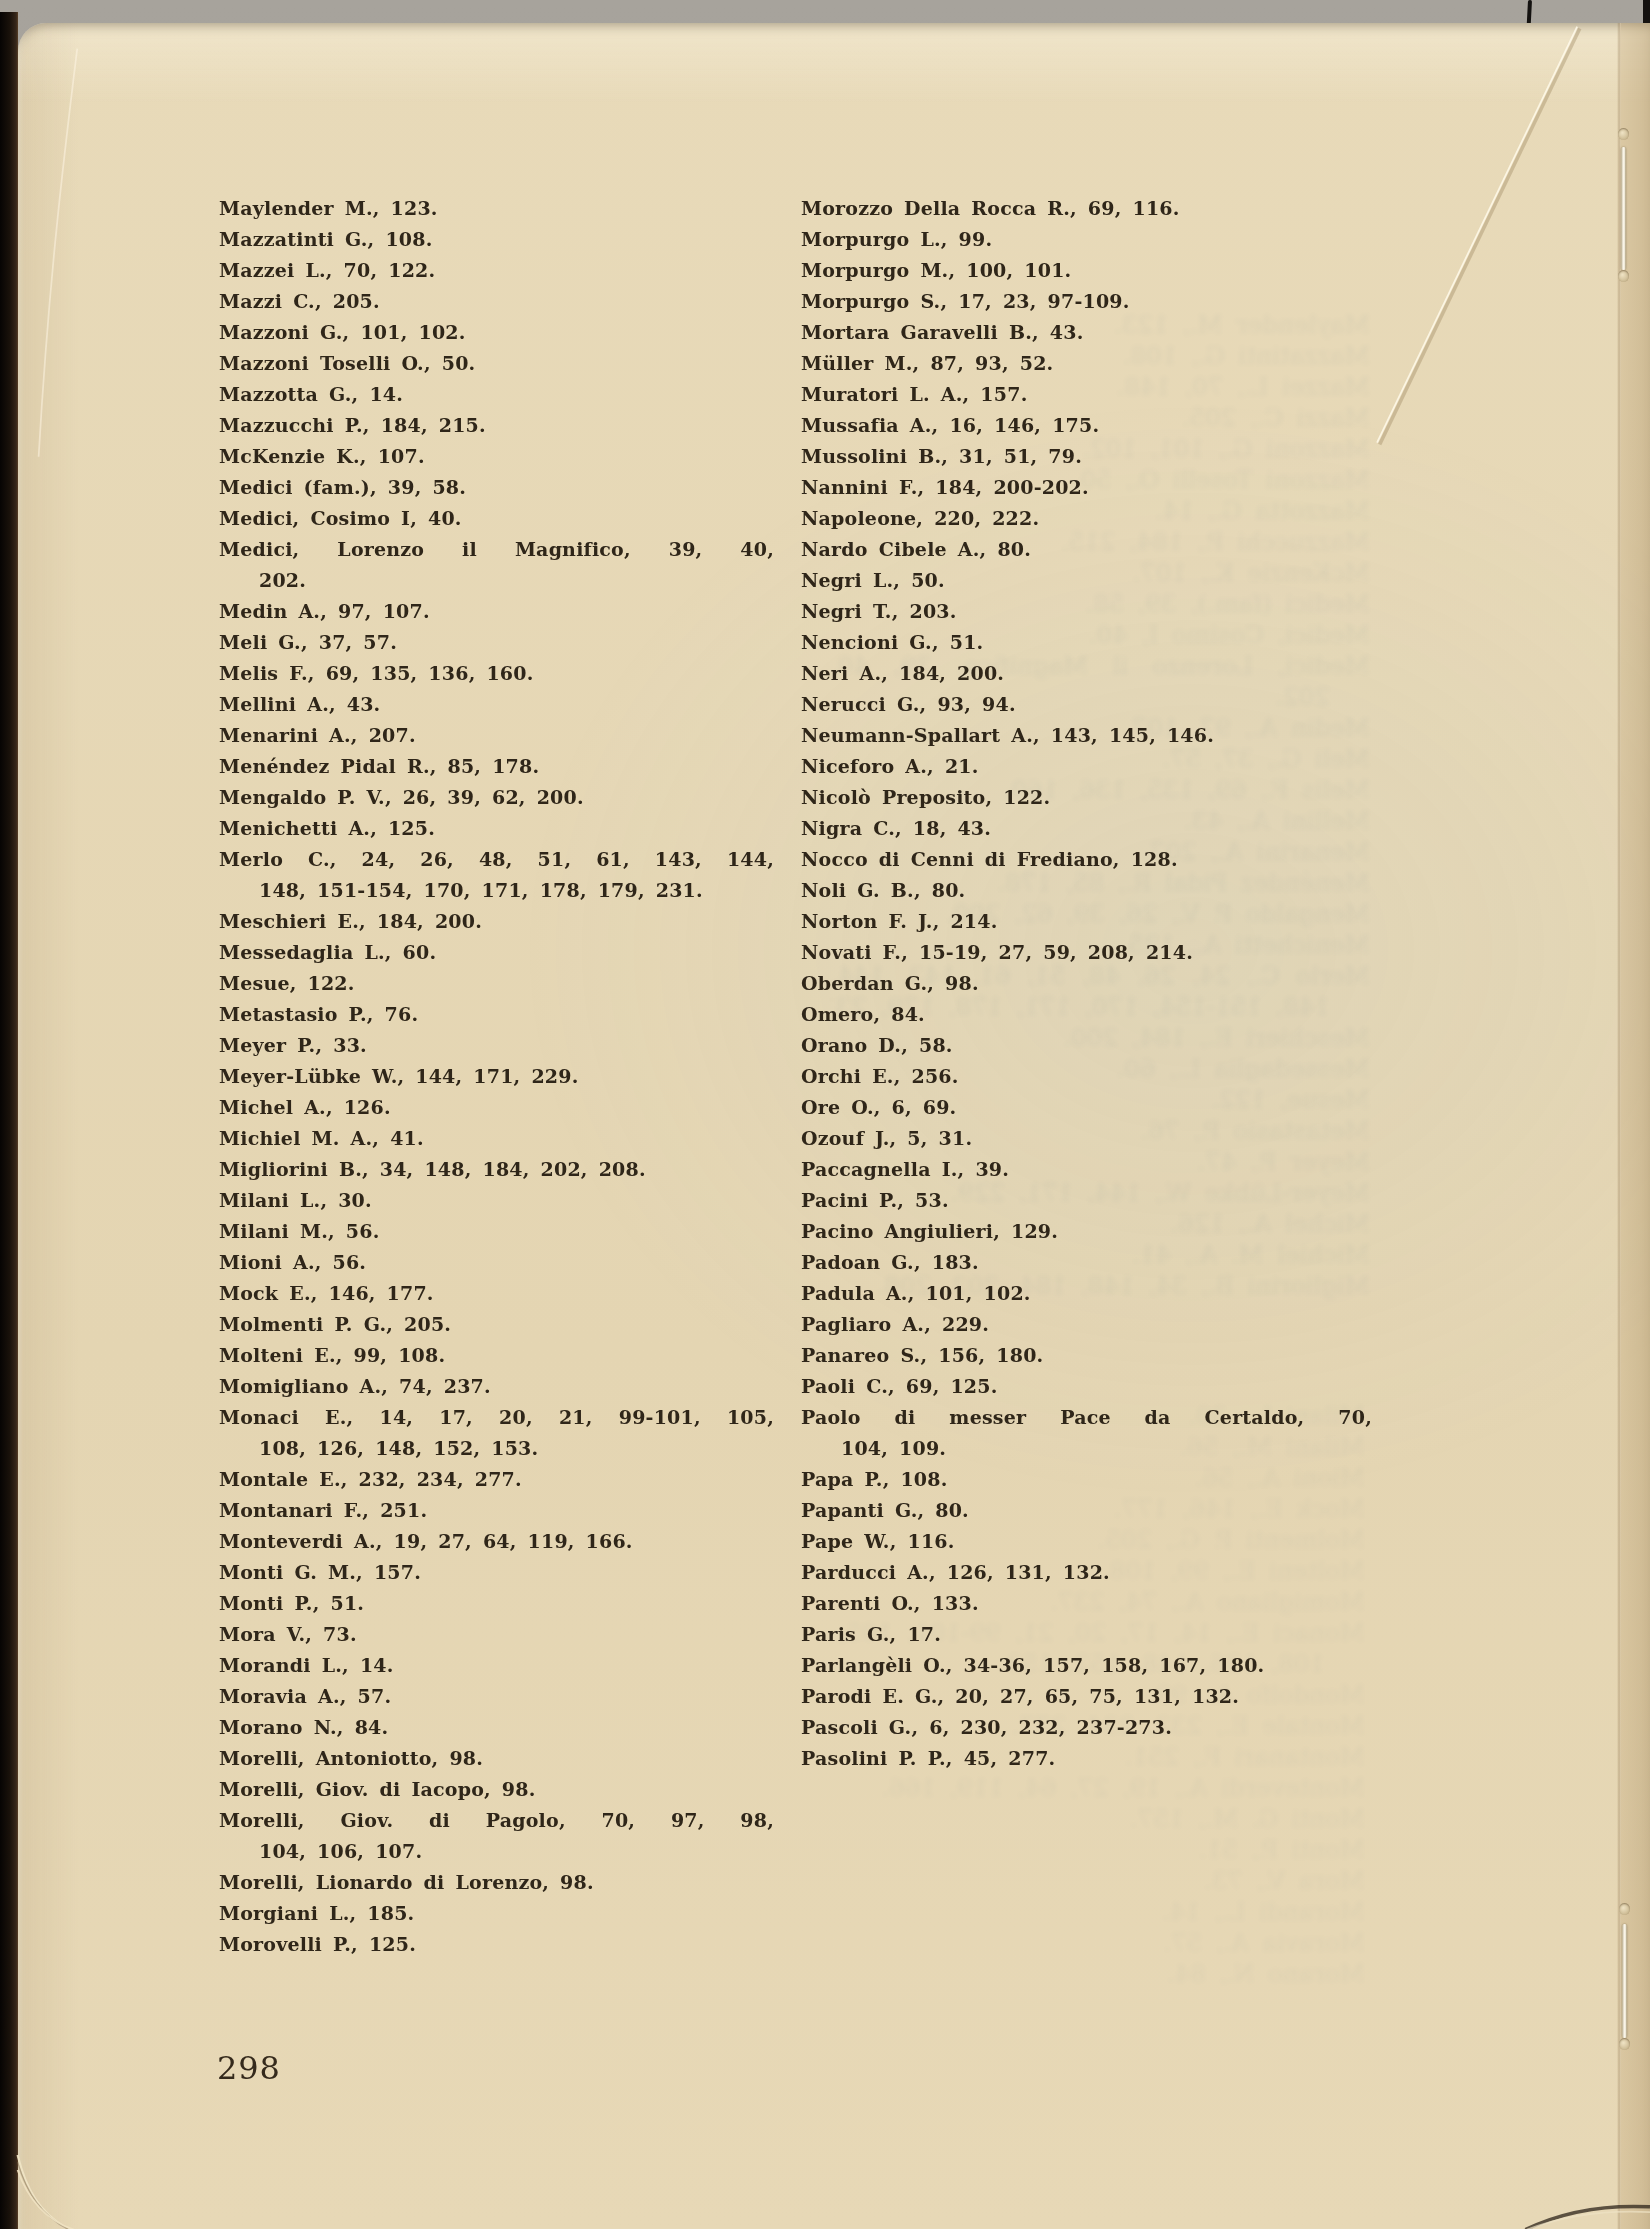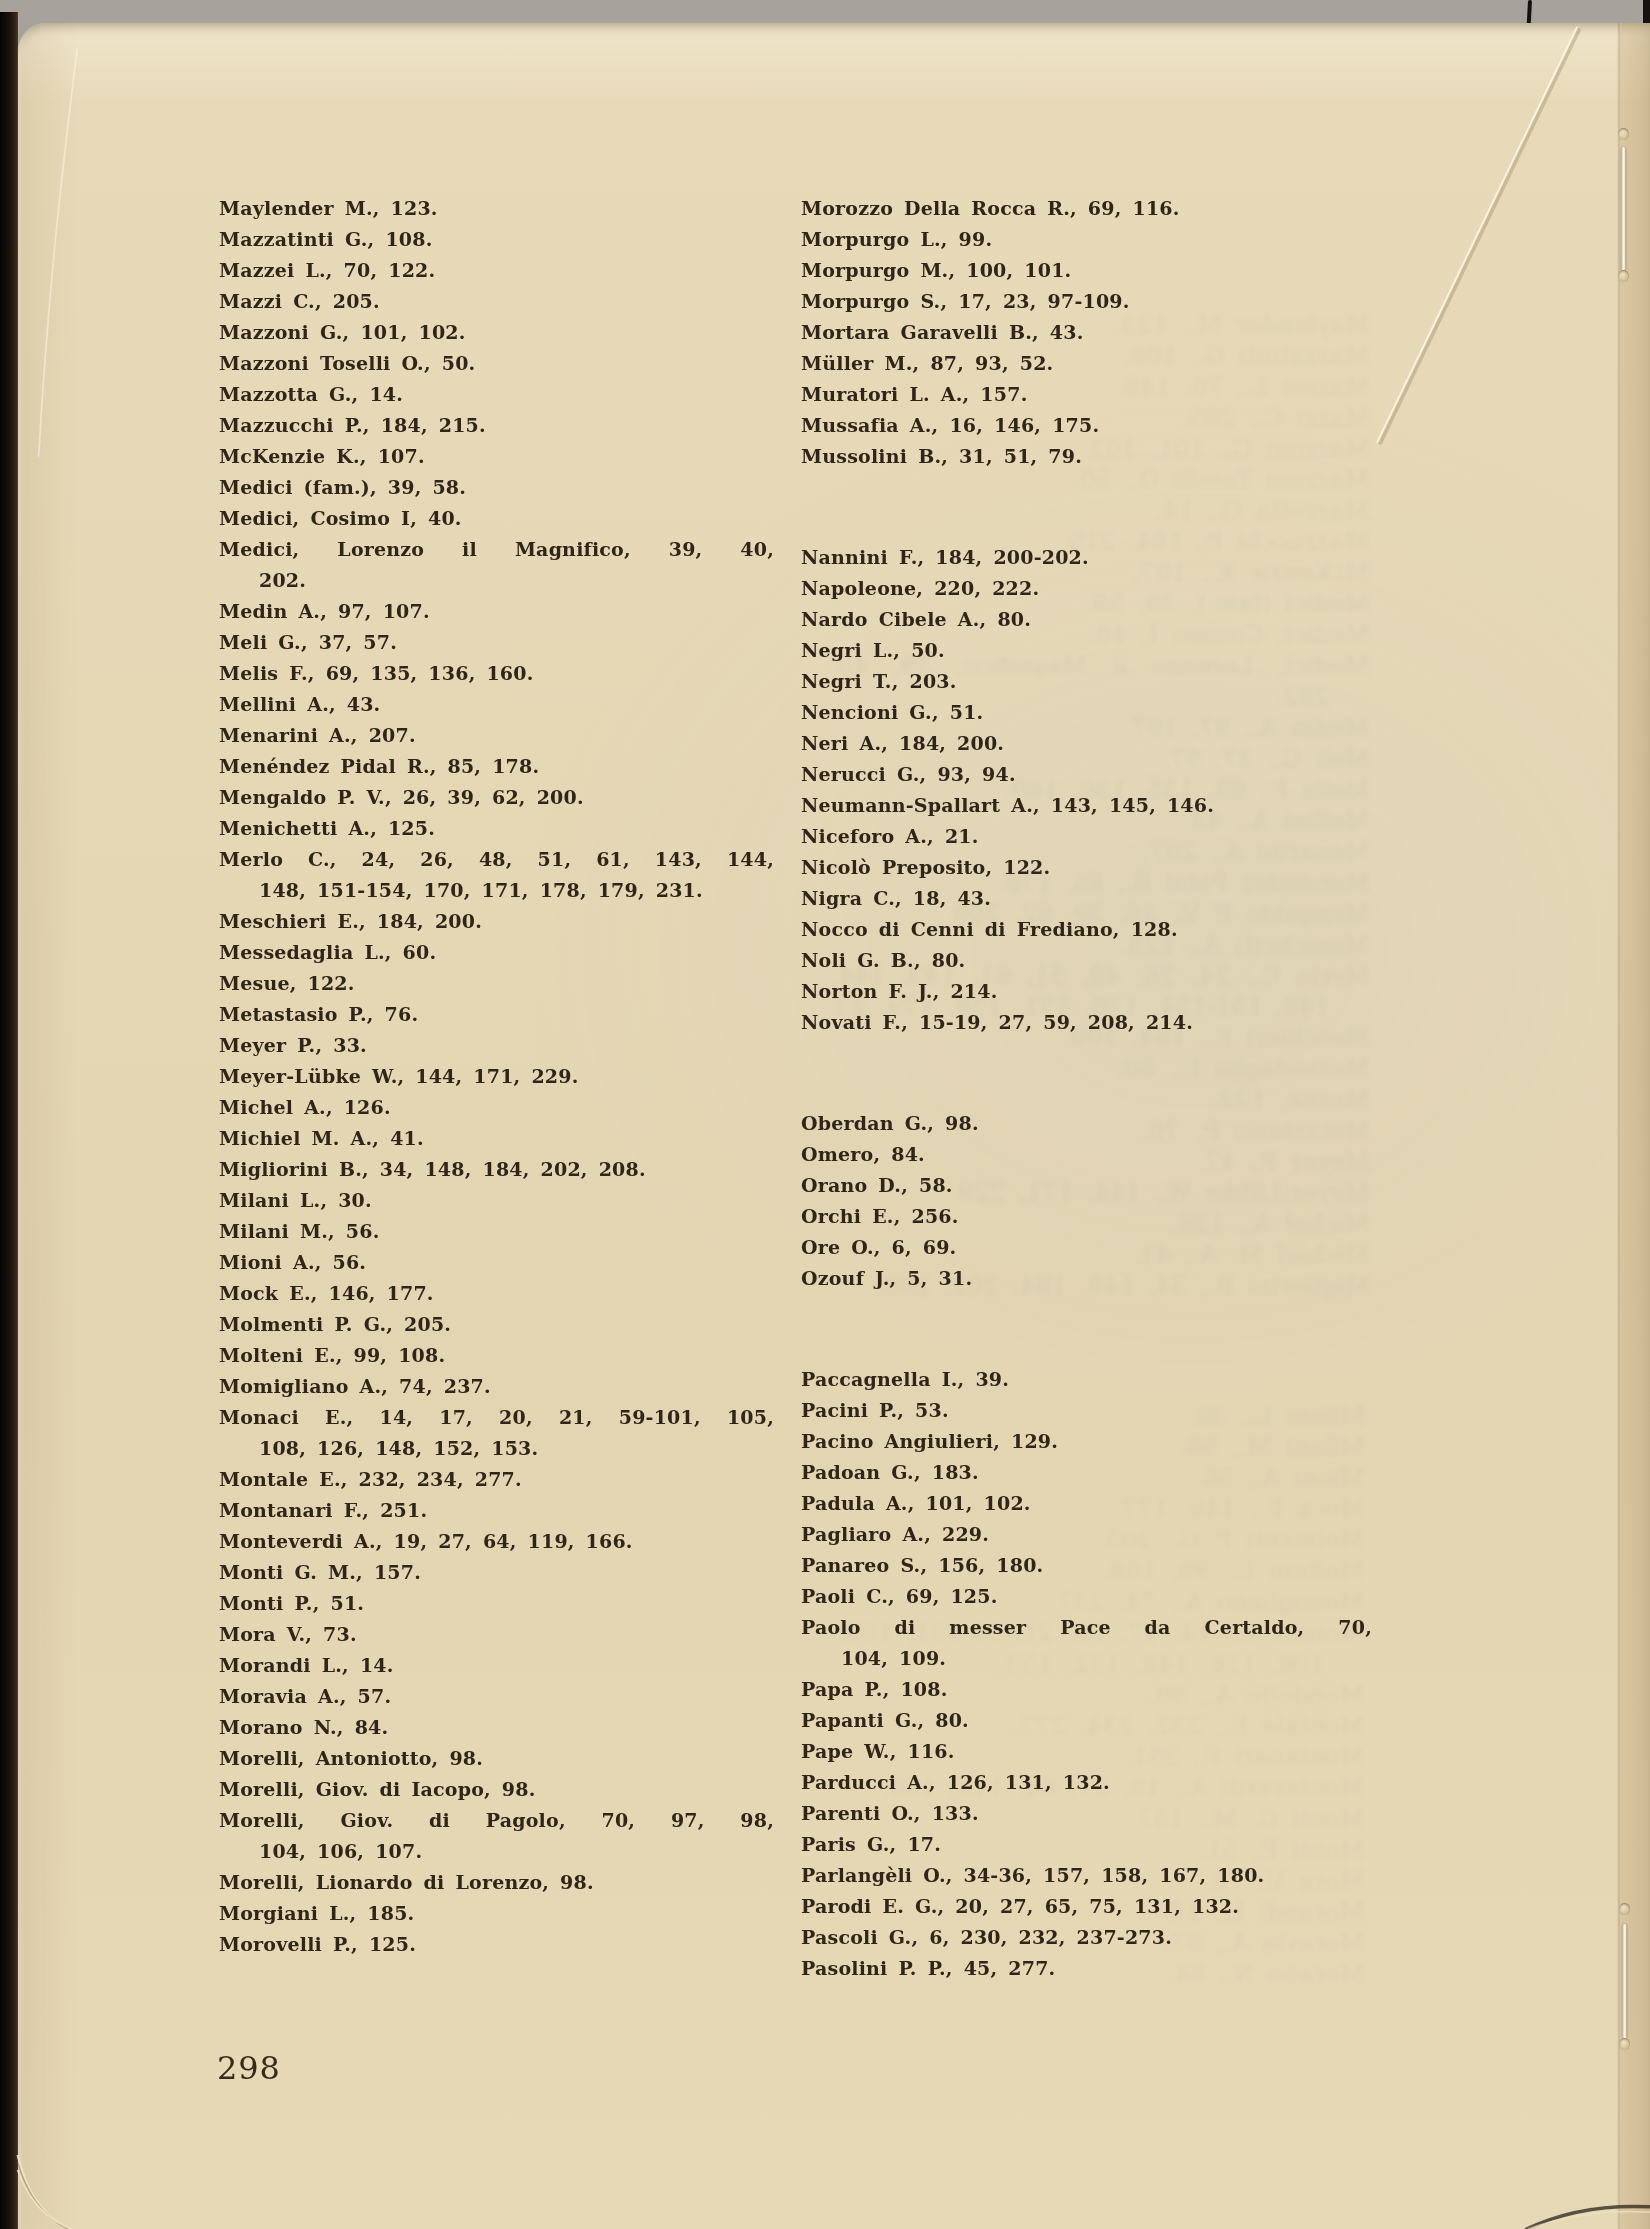--- a/index.html
+++ b/index.html
@@ -63,21 +63,21 @@
     font-size:19px;color:var(--ink,#2f2619);
     word-spacing:0.22em;
     letter-spacing:0.2px;
     font-weight:bold;
   }
   #col-left{left:219px;width:555px;}
   #col-right{left:801px;width:571px;}
   .line{height:31px;line-height:31px;white-space:nowrap;overflow:visible;}
   .line.indent{padding-left:40px;}
   .line.stretch{white-space:normal;text-align:justify;text-align-last:justify;}
-  .group.gap{margin-top:70px;}
+  .group.gap{}
   
   #page-number{
     position:absolute;left:217px;top:2052px;
     font-size:32px;line-height:1;color:#352a1c;
     letter-spacing:0.9px;
   }
   
   .ghost{
     position:absolute;overflow:hidden;pointer-events:none;
     transform:scaleX(-1);
@@ -210,21 +210,21 @@
       <div class="line">Michel A., 126.</div>
       <div class="line">Michiel M. A., 41.</div>
       <div class="line">Migliorini B., 34, 148, 184, 202, 208.</div>
       <div class="line">Milani L., 30.</div>
       <div class="line">Milani M., 56.</div>
       <div class="line">Mioni A., 56.</div>
       <div class="line">Mock E., 146, 177.</div>
       <div class="line">Molmenti P. G., 205.</div>
       <div class="line">Molteni E., 99, 108.</div>
       <div class="line">Momigliano A., 74, 237.</div>
-      <div class="line stretch">Monaci E., 14, 17, 20, 21, 59-101, 105,</div>
+      <div class="line stretch">Monaci E., 14, 17, 20, 21, 99-101, 105,</div>
       <div class="line indent">108, 126, 148, 152, 153.</div>
       <div class="line">Montale E., 232, 234, 277.</div>
       <div class="line">Montanari F., 251.</div>
       <div class="line">Monteverdi A., 19, 27, 64, 119, 166.</div>
       <div class="line">Monti G. M., 157.</div>
       <div class="line">Monti P., 51.</div>
       <div class="line">Mora V., 73.</div>
       <div class="line">Morandi L., 14.</div>
       <div class="line">Moravia A., 57.</div>
       <div class="line">Morano N., 84.</div>

